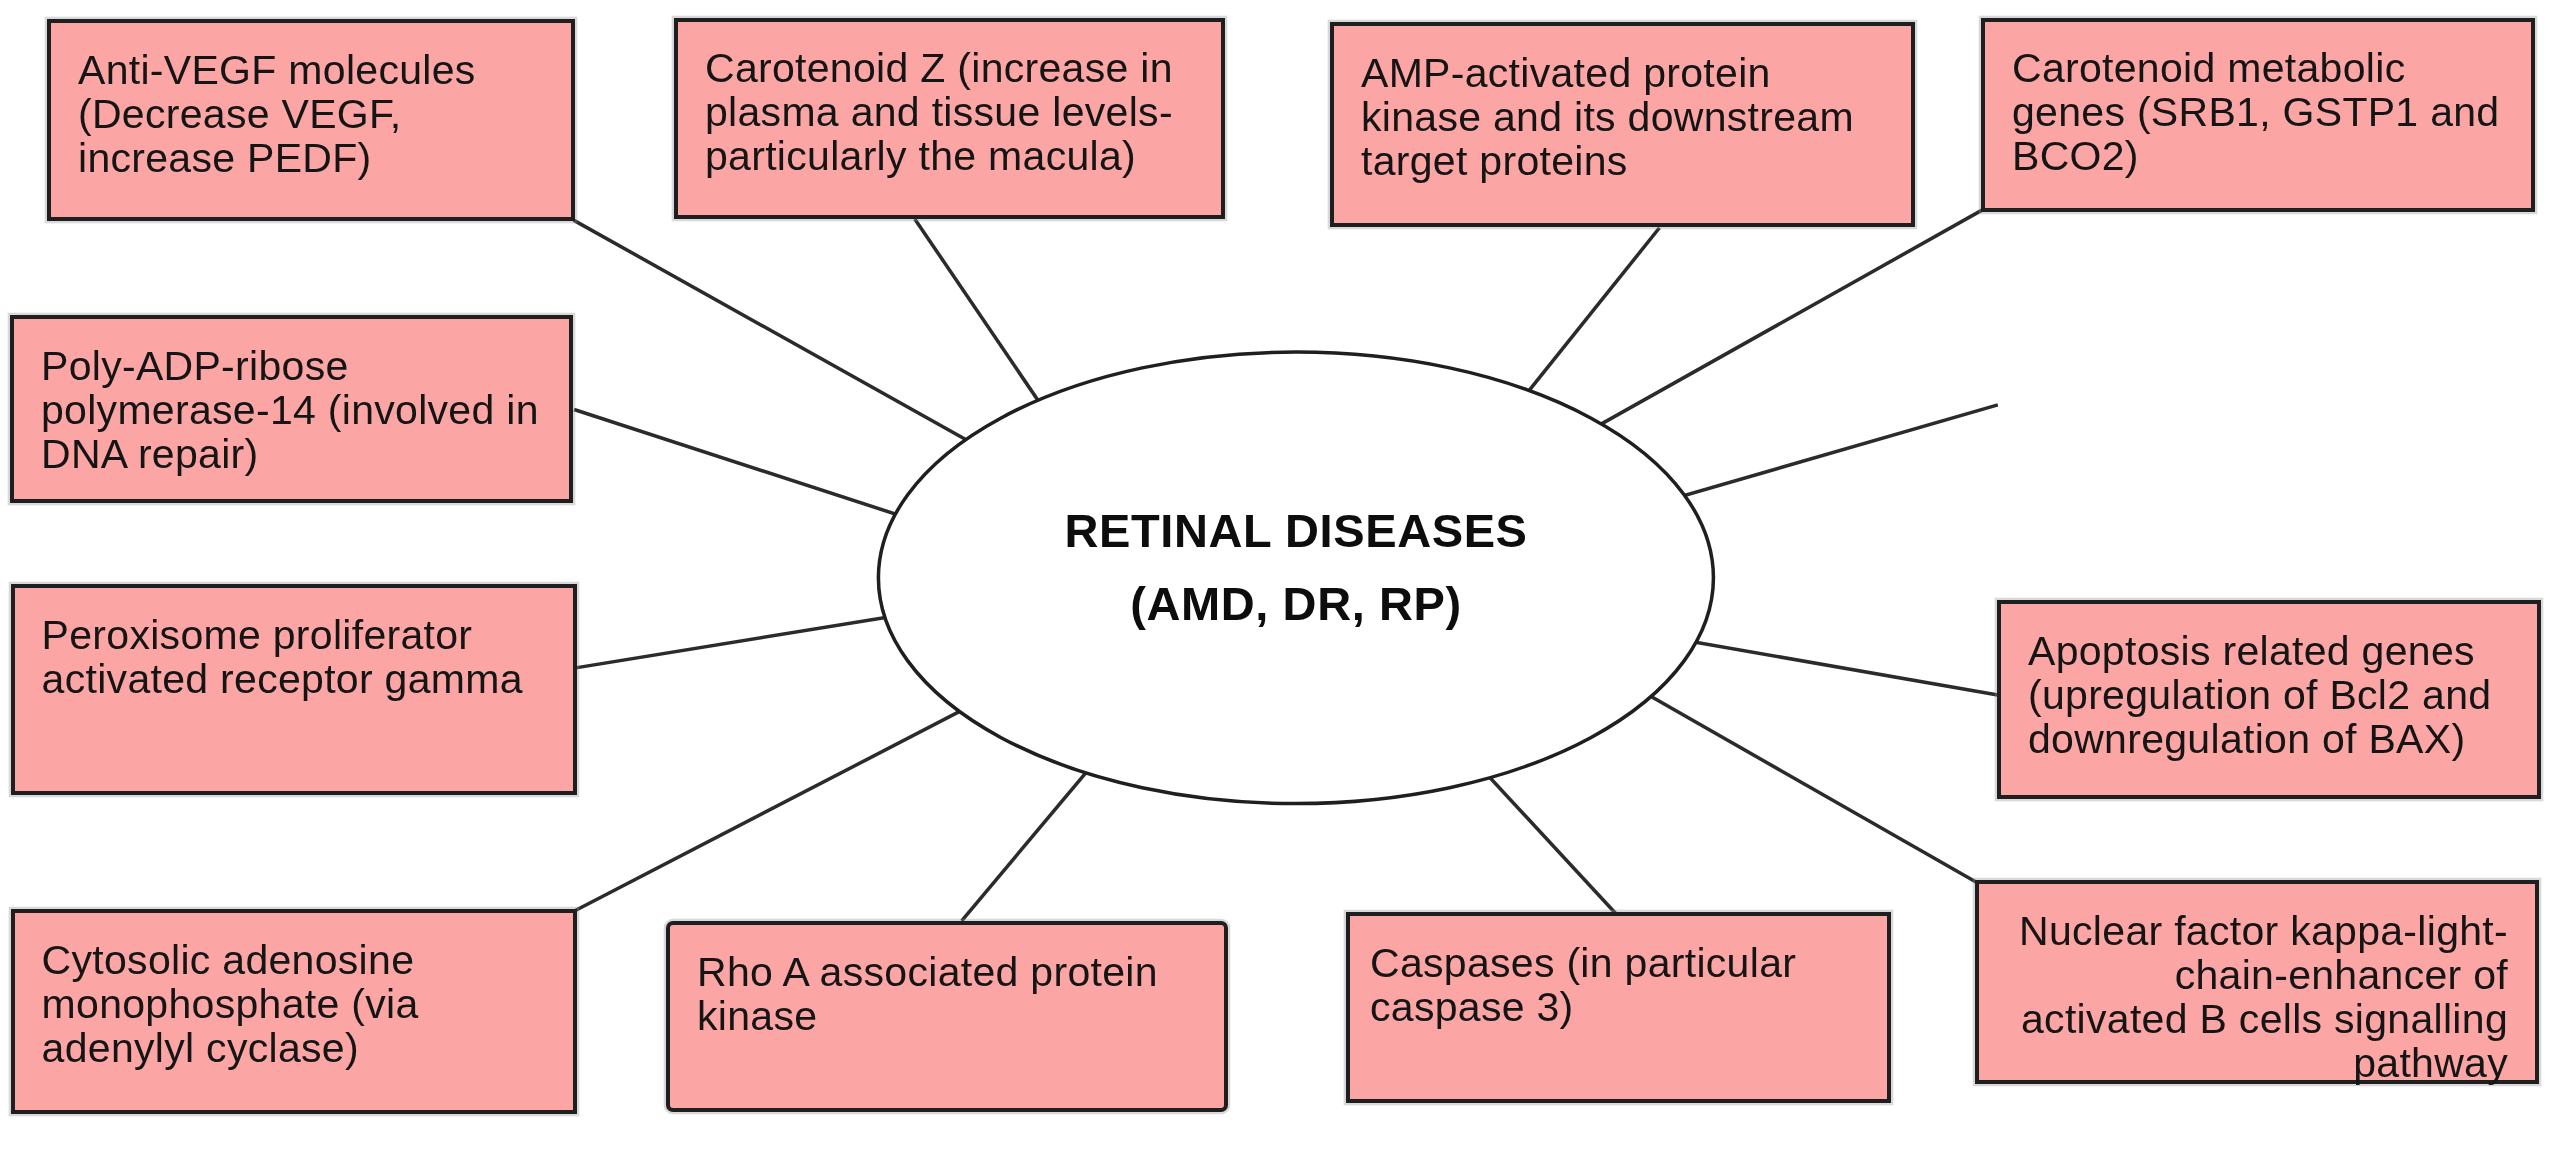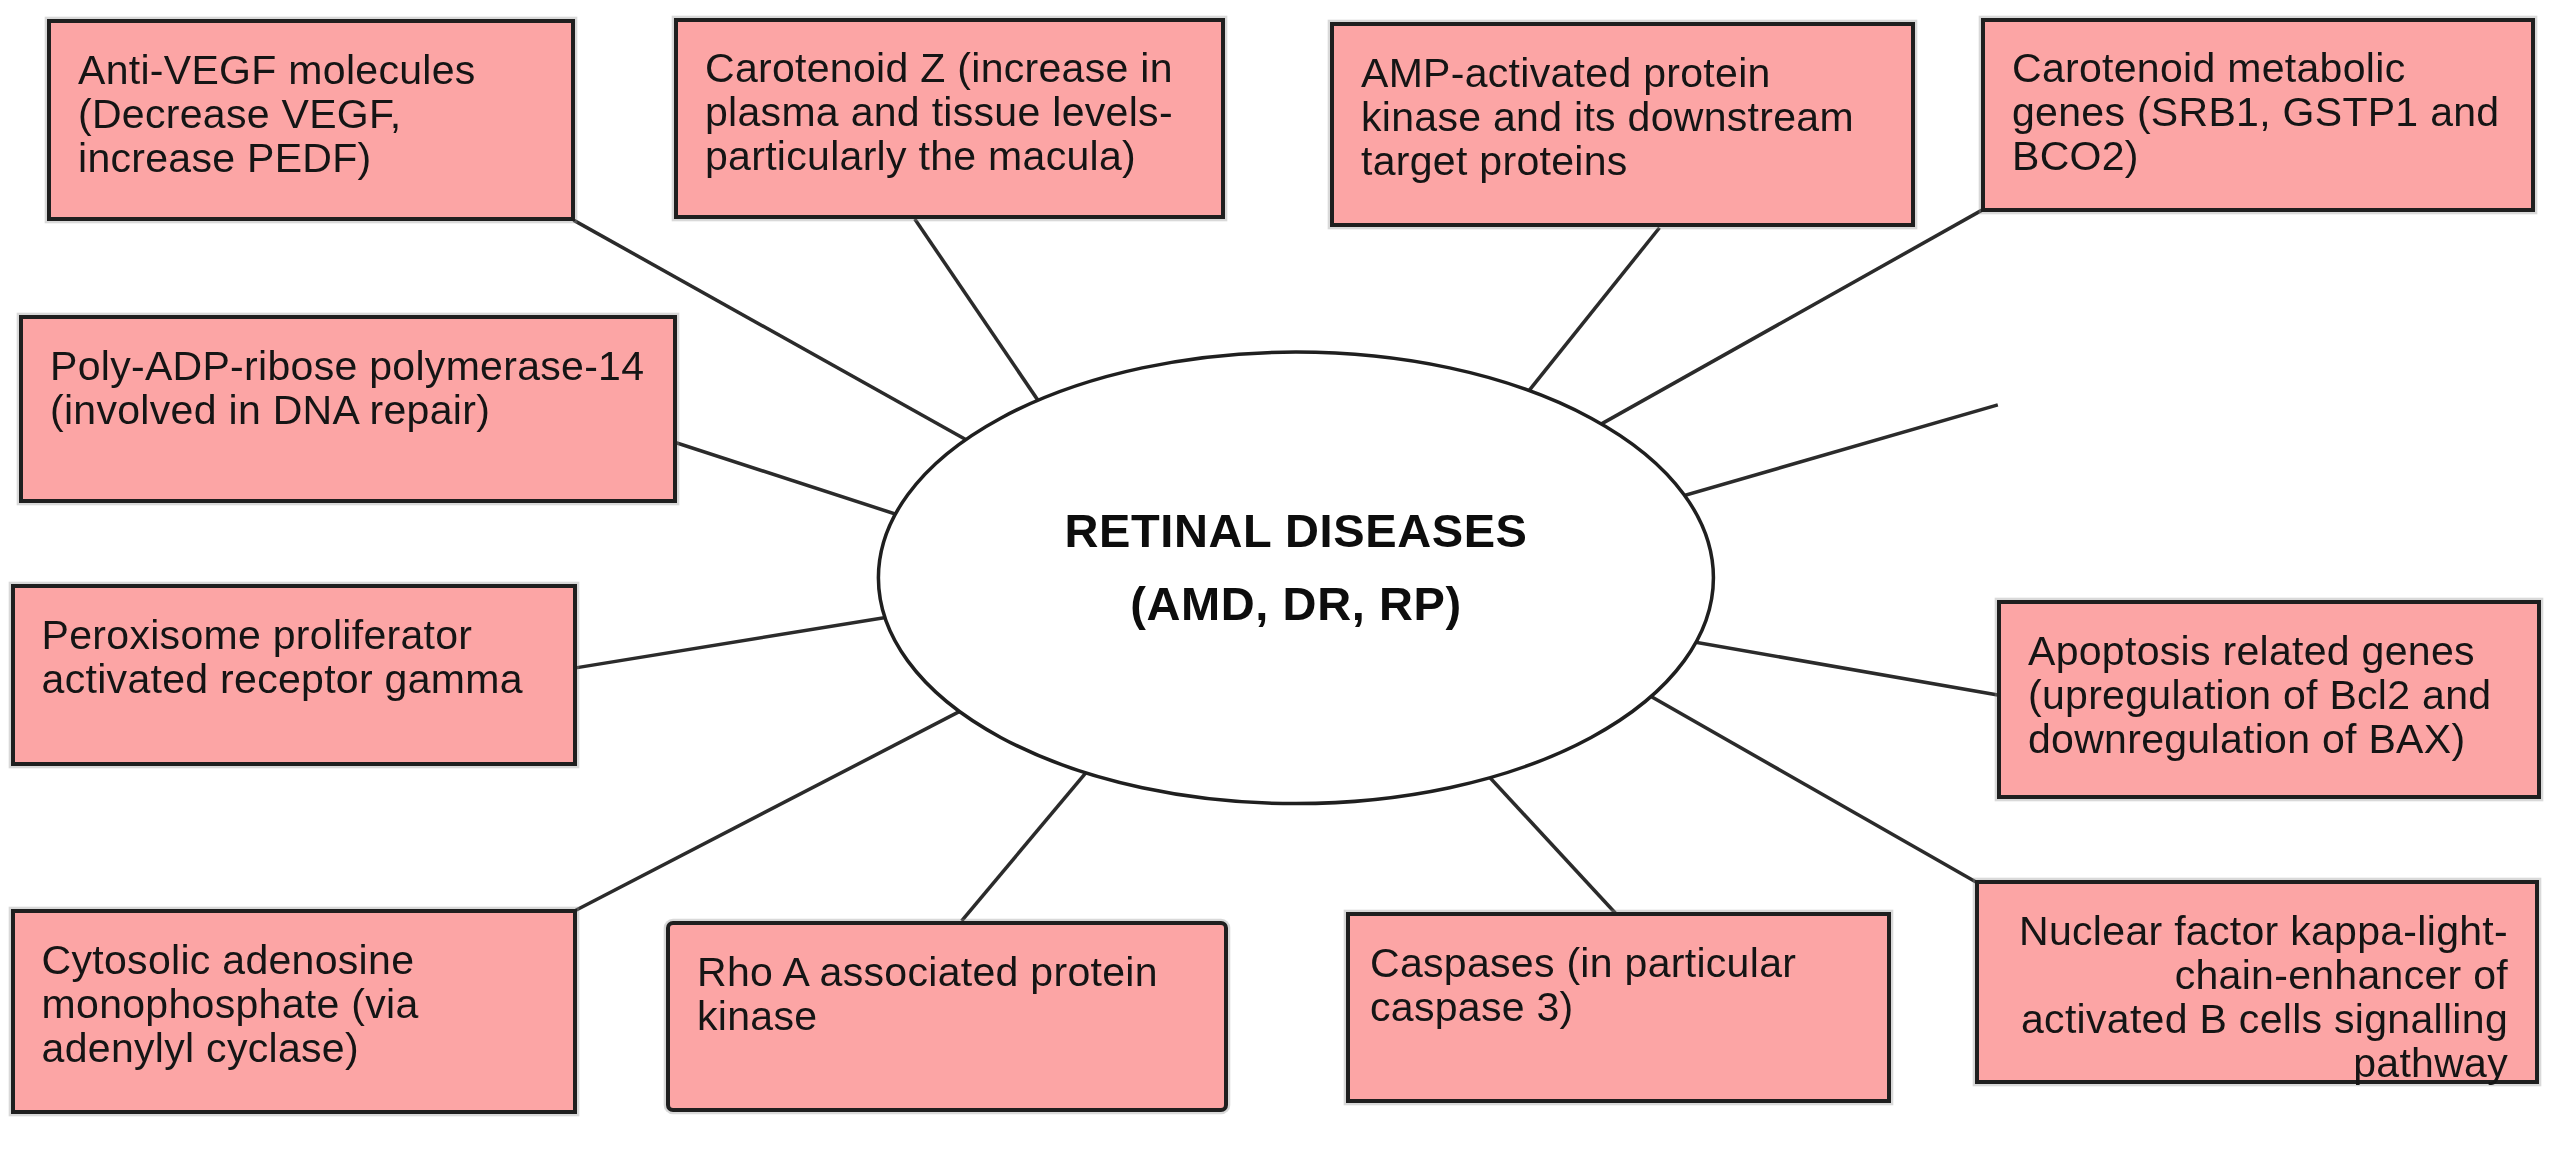--- a/index.html
+++ b/index.html
@@ -38,22 +38,22 @@
     line-height:73px;
     color:#0d0d0d;
     letter-spacing:0.6px;
   }
   
   #b1 {left:47px;   top:19.4px;   width:528px; height:202px;}
   #b2 {left:674px; top:17.6px;   width:551px; height:201px;}
   #b3 {left:1330px; top:22px;   width:585px; height:205px;}
   #b4 {left:1981px; top:17.6px;   width:554px; height:194px;}
   #b5 {left:1997px; top:304px;  width:544px; height:204px;}
-  #b6 {left:19px;   top:315px;  width:658px; height:188px;}
-  #b7 {left:10.6px;   top:584px;  width:566px; height:182px;}
+  #b6 {left:10px;   top:315px;  width:563px; height:188px;}
+  #b7 {left:10.6px;   top:584px;  width:566px; height:211px;}
   #b8 {left:1997px; top:600px; width:544px; height:199px;}
   #b9 {left:10.6px;   top:909px; width:566px; height:205px;}
   #b10{left:666px; top:921px; width:562px; height:191px;border-radius:7px;}
   #b11{left:1346px; top:912px; width:545px; height:191px;padding-left:20px;}
   #b12{left:1975px; top:880px; width:564px; height:204px;text-align:right;}
 </style>
 </head>
 <body>
 
 <div id="canvas">

